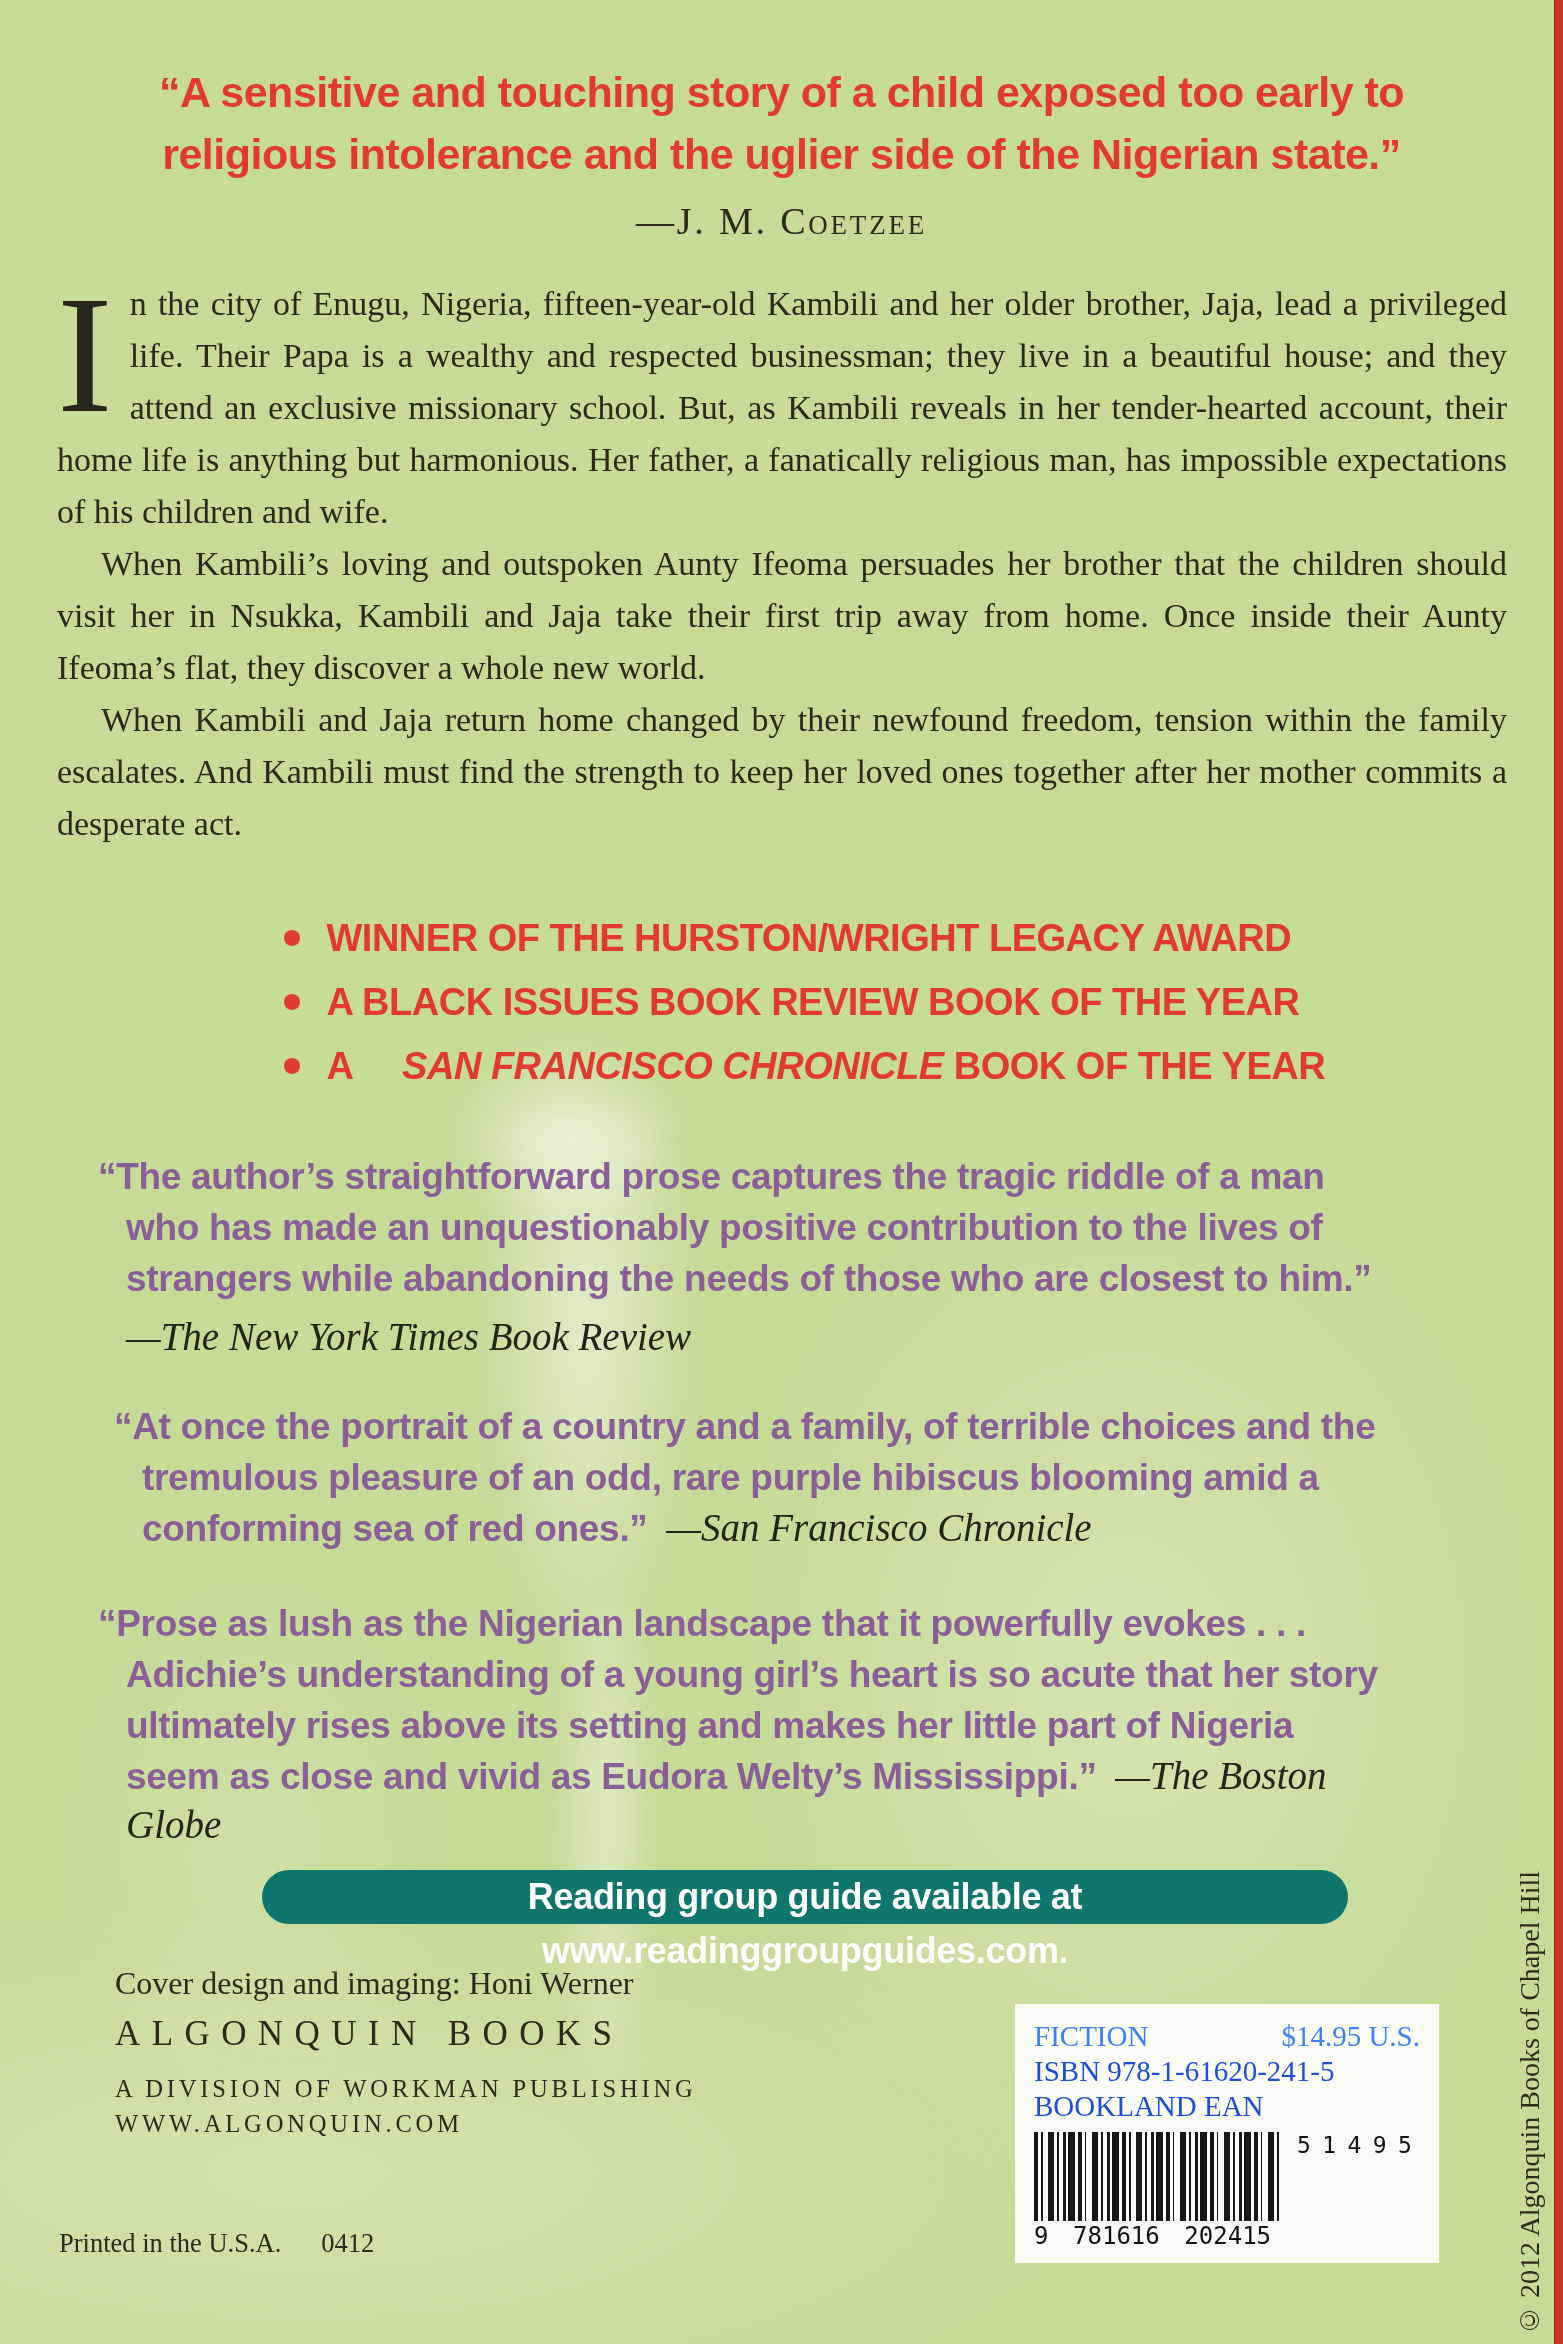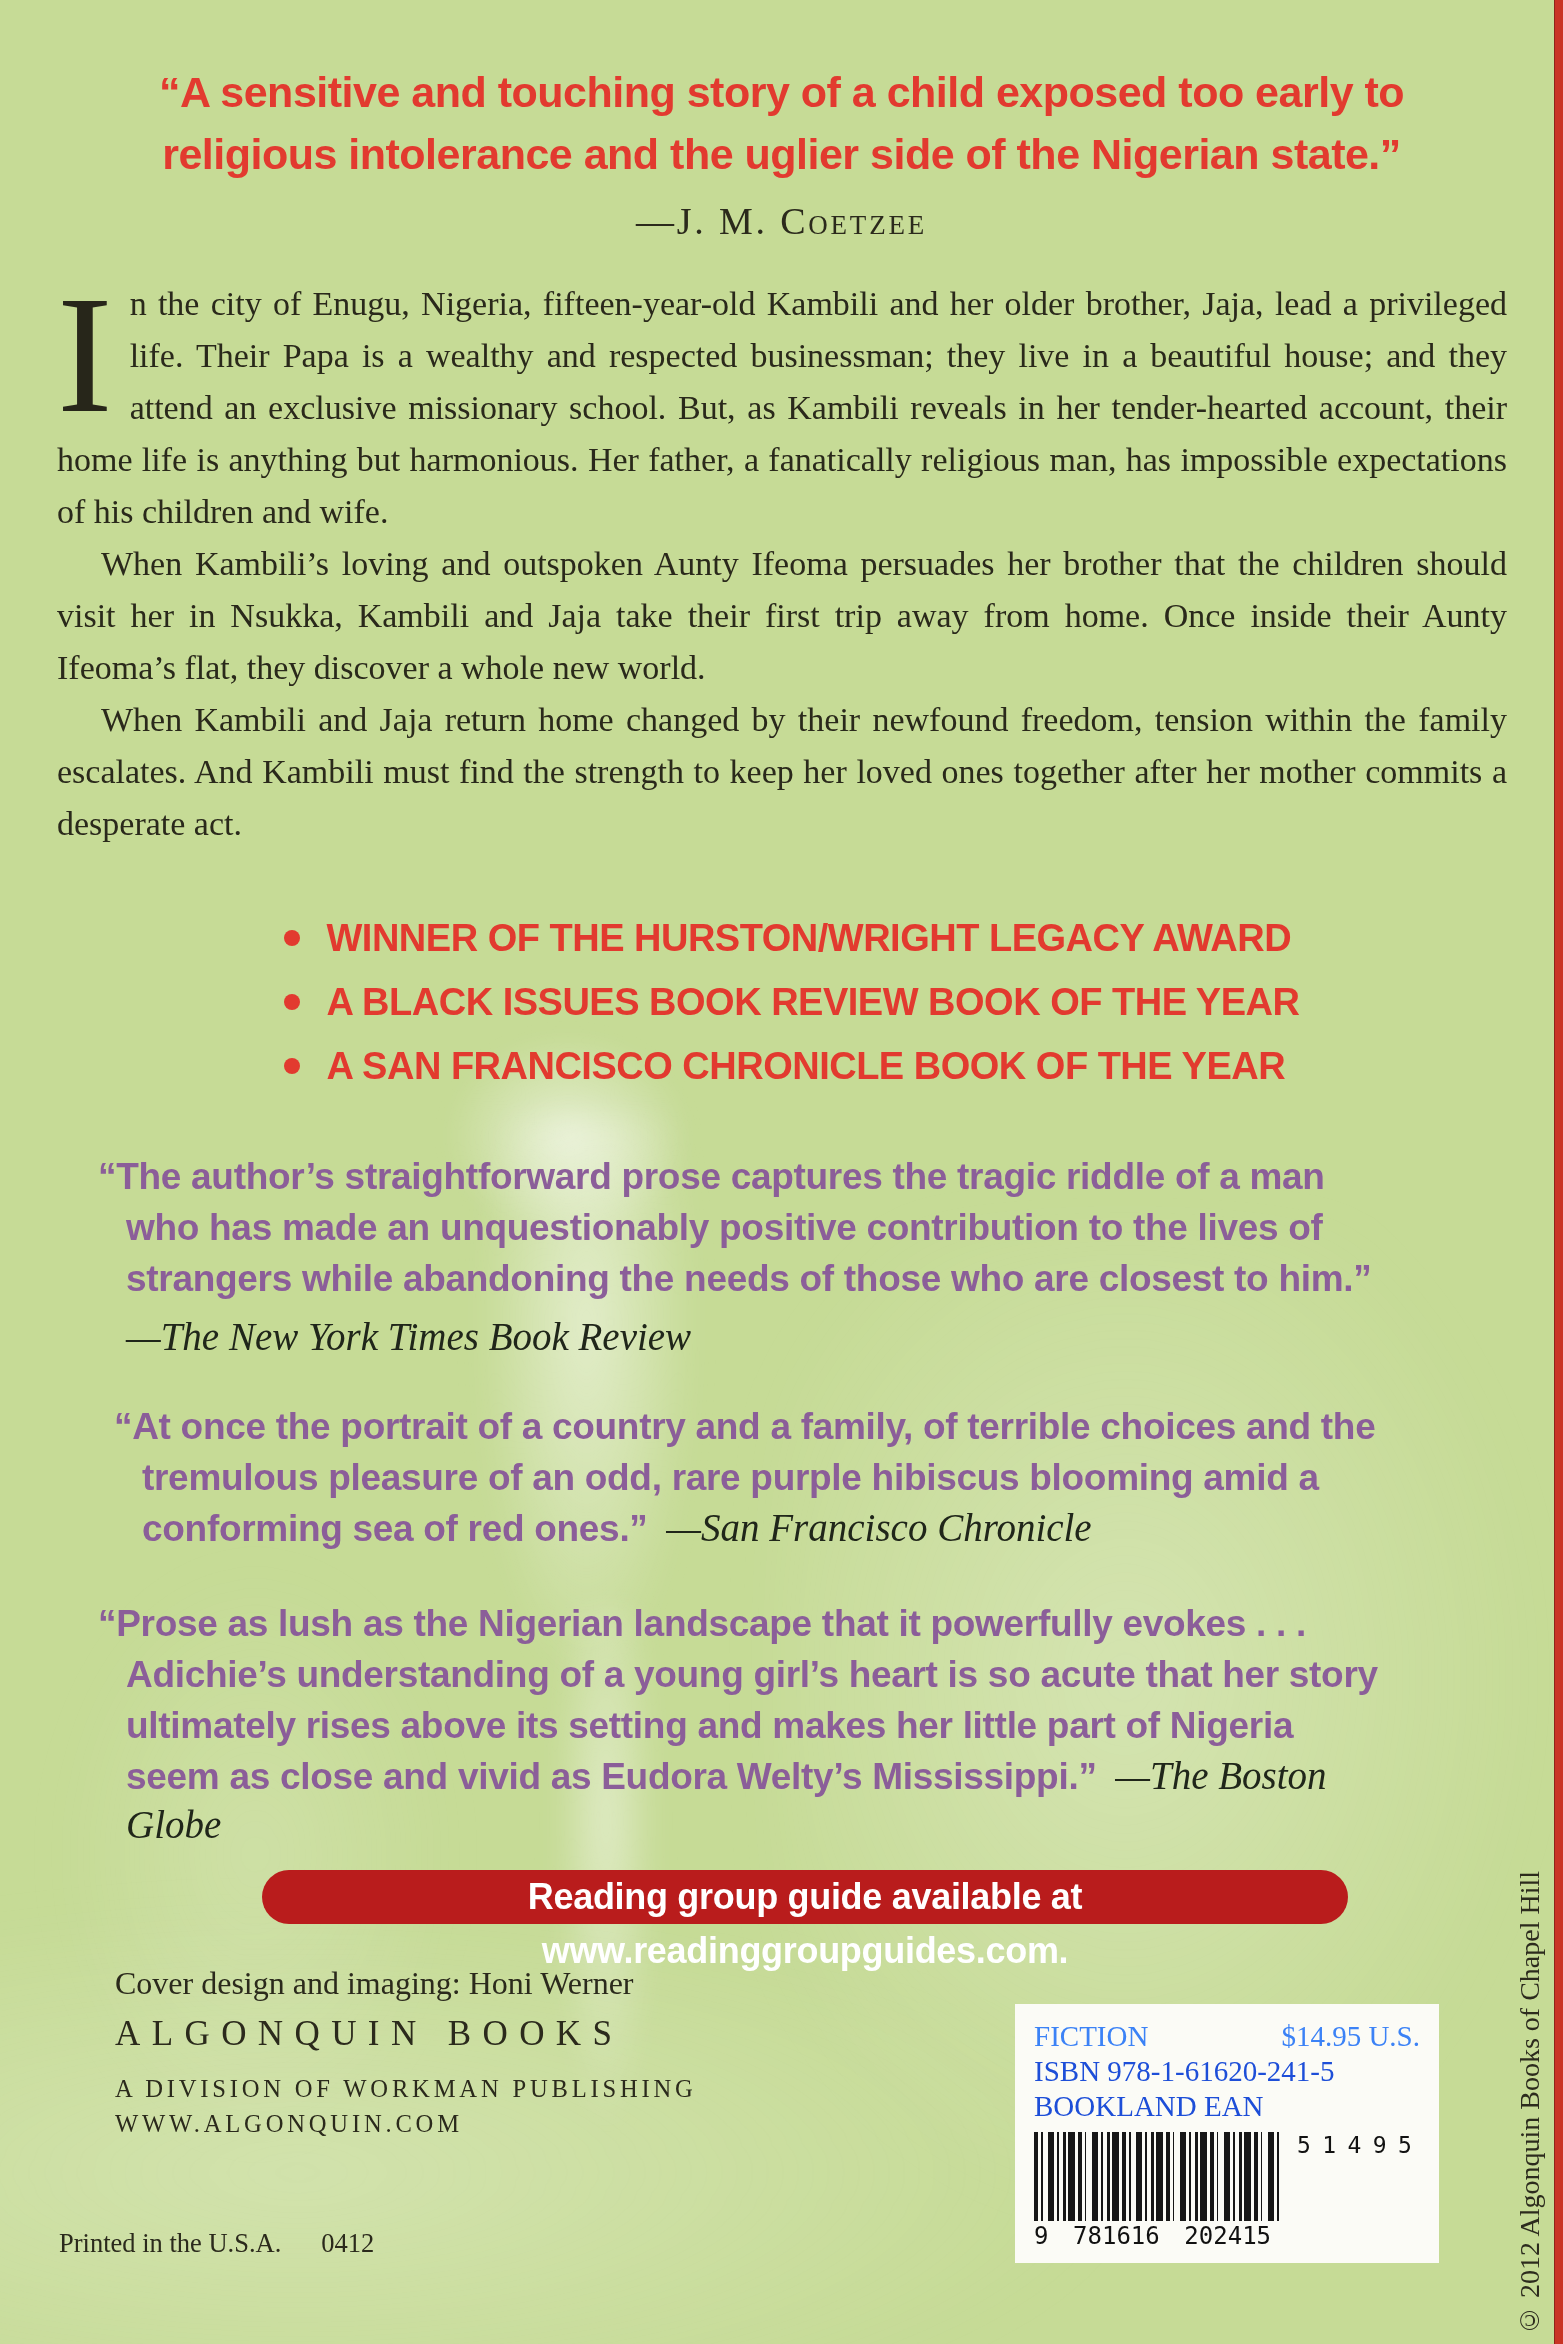--- a/index.html
+++ b/index.html
@@ -55,41 +55,41 @@
     padding:11.4px 17px 0 0;color:#27261a;
   }
 
   
   .awards{left:284px;top:918px;width:1136px;list-style:none;margin:0;padding:0;}
   .awards li{display:flex;align-items:flex-start;margin-bottom:24px;
     font-family:"Liberation Sans",sans-serif;font-weight:bold;
     font-size:38px;line-height:40px;letter-spacing:-0.5px;color:#e23a2f;}
   .awards .dot{flex:0 0 auto;width:16px;height:16px;border-radius:50%;
     background:#e23a2f;margin:12.3px 26.5px 0 0;}
-  .awards .it{}
+  .awards .it{font-style:italic;margin-left:40px;}
 
   
   .reviews{left:98px;top:1151px;width:1287px;}
   .review{margin:0 0 38px 0;padding-left:28px;text-indent:-28px;}
   .review:nth-child(2){margin-bottom:44px;margin-left:16px;}
   .review .q{
     font-family:"Liberation Sans",sans-serif;font-weight:bold;
     font-size:37px;line-height:51px;letter-spacing:-0.3px;color:#8b5e99;
   }
   .review .attr{
     font-family:"Liberation Serif",serif;font-style:italic;
     font-size:39px;color:#20261a;
   }
   .review .attr.block{display:block;margin-top:5.7px;text-indent:0;line-height:53px;}
   .review .attr.inline{margin-left:15px;}
 
   
   .banner{
     left:262px;top:1870px;width:1086px;height:54px;border-radius:27.4px;
-    background:#b91c1c;color:#ffffff;text-align:center;
+    background:#0f766e;color:#ffffff;text-align:center;
     font-family:"Liberation Sans",sans-serif;font-weight:bold;
     font-size:36px;line-height:54px;letter-spacing:-0.3px;
   }
 
   
   .credit{left:115px;top:1965px;font-size:32px;color:#2b2a1c;text-align:right;}
   .publisher{left:115px;top:2014px;color:#2b2a1c;}
   .pub-name{font-size:35px;letter-spacing:11.4px;margin:0 0 17px 0;}
   .pub-line{font-size:24.6px;letter-spacing:3.8px;line-height:35px;margin:0;}
 

